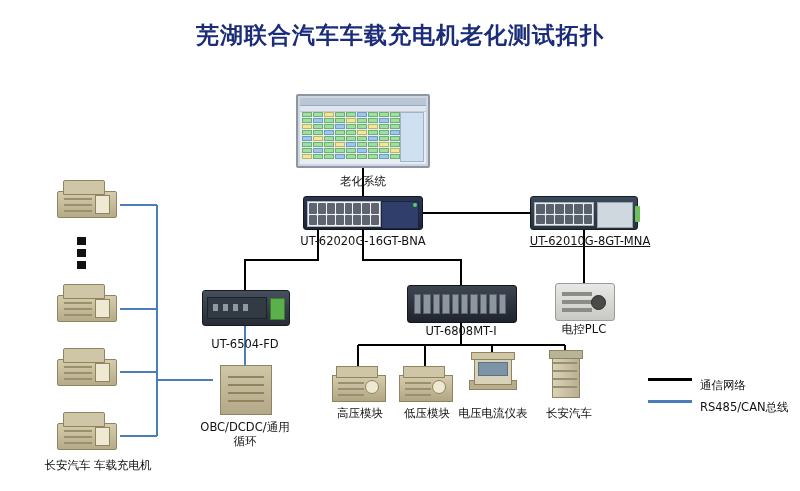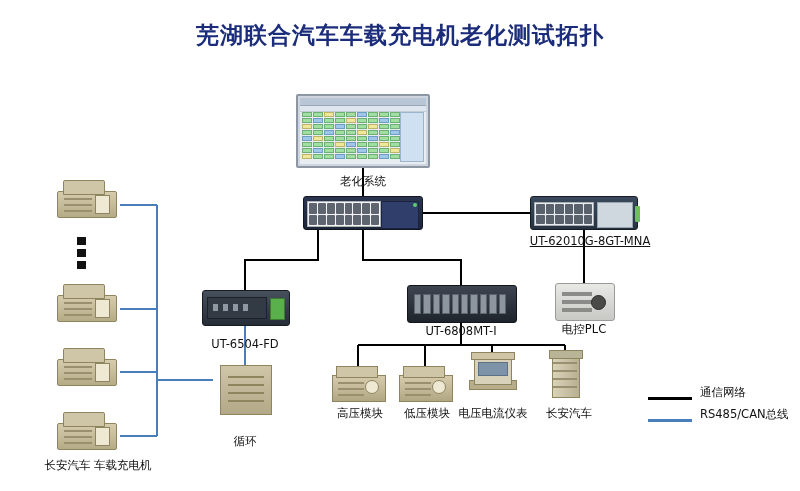--- a/index.html
+++ b/index.html
@@ -187,21 +187,21 @@
   .instr .hat{position:absolute;left:2px;top:0;width:42px;height:6px;background:#cfc6a8;border:1px solid #8e855f;}
 
   
   .tower{position:relative;width:36px;height:48px;}
   .tower .cap1{position:absolute;left:2px;top:0;width:32px;height:7px;background:#b9b398;border:1px solid #8e855f;}
   .tower .bd{position:absolute;left:5px;top:6px;width:26px;height:40px;background:linear-gradient(90deg,#d9d3b8,#b8b092);border:1px solid #8e855f;}
   .tower .rib{position:absolute;left:6px;height:2px;width:24px;background:#9a9070;}
 
   
   .legend{position:absolute;left:648px;top:378px;width:150px;}
-  .leg-row{display:flex;align-items:flex-end;height:22px;}
+  .leg-row{display:flex;align-items:flex-start;height:22px;}
   .leg-line{width:44px;height:0;border-top-width:3px;border-top-style:solid;margin-right:8px;}
   .leg-label{font-size:11.5px;color:#111;white-space:nowrap;}
 
   .dashcol{position:absolute;left:77px;top:237px;width:9px;height:38px;}
   .dashcol i{display:block;width:9px;height:8px;background:#111;margin-bottom:4px;}
 </style>
 </head>
 <body>
 
 <div class="canvas">
@@ -347,20 +347,21 @@
           <span class="port"></span>
           <span class="port"></span>
           <span class="port"></span>
           <span class="port"></span>
           <span class="port"></span>
       </div>
       <div class="right"></div>
       <div class="led"></div>
     </div>
   </div>
+  <div class="cap" style="left:283px;top:234px;width:160px;">UT-62020G-16GT-BNA</div>
 
   <div class="node" style="left:530px;top:196px;">
     <div class="switch sw-green">
       <div class="panel">
         <span class="port"></span>
           <span class="port"></span>
           <span class="port"></span>
           <span class="port"></span>
           <span class="port"></span>
           <span class="port"></span>
@@ -418,20 +419,21 @@
   <div class="cap" style="left:549px;top:322px;width:70px;">电控PLC</div>
 
   <div class="node" style="left:220px;top:365px;">
     <div class="canbox">
       <div class="l" style="top:10px;"></div>
       <div class="l" style="top:18px;"></div>
       <div class="l" style="top:26px;"></div>
       <div class="l" style="top:34px;"></div>
     </div>
   </div>
+  <div class="cap" style="left:185px;top:420px;width:120px;">OBC/DCDC/通用</div>
   <div class="cap" style="left:185px;top:434px;width:120px;">循环</div>
 
   <div class="node" style="left:332px;top:366px;">
     <div class="module">
       <div class="mbody"></div>
       <div class="mtop"></div>
       <div class="mline" style="top:16px;"></div>
       <div class="mline" style="top:22px;"></div>
       <div class="mline" style="top:28px;"></div>
       <div class="mknob"></div>

